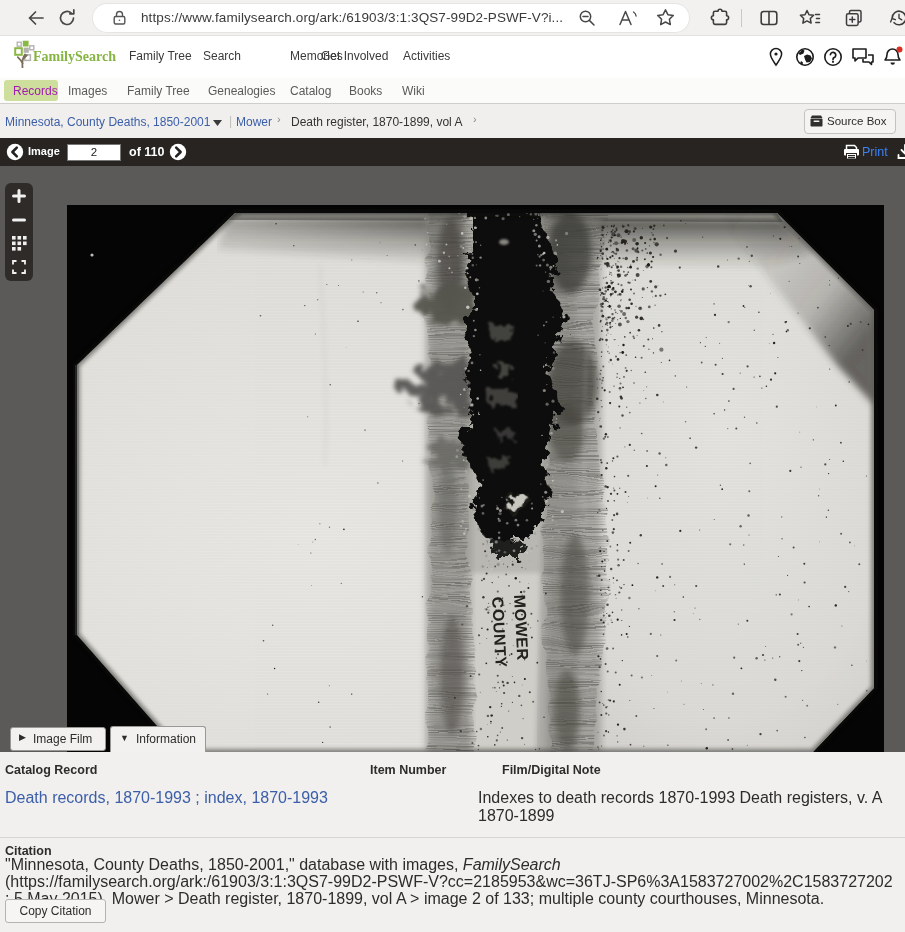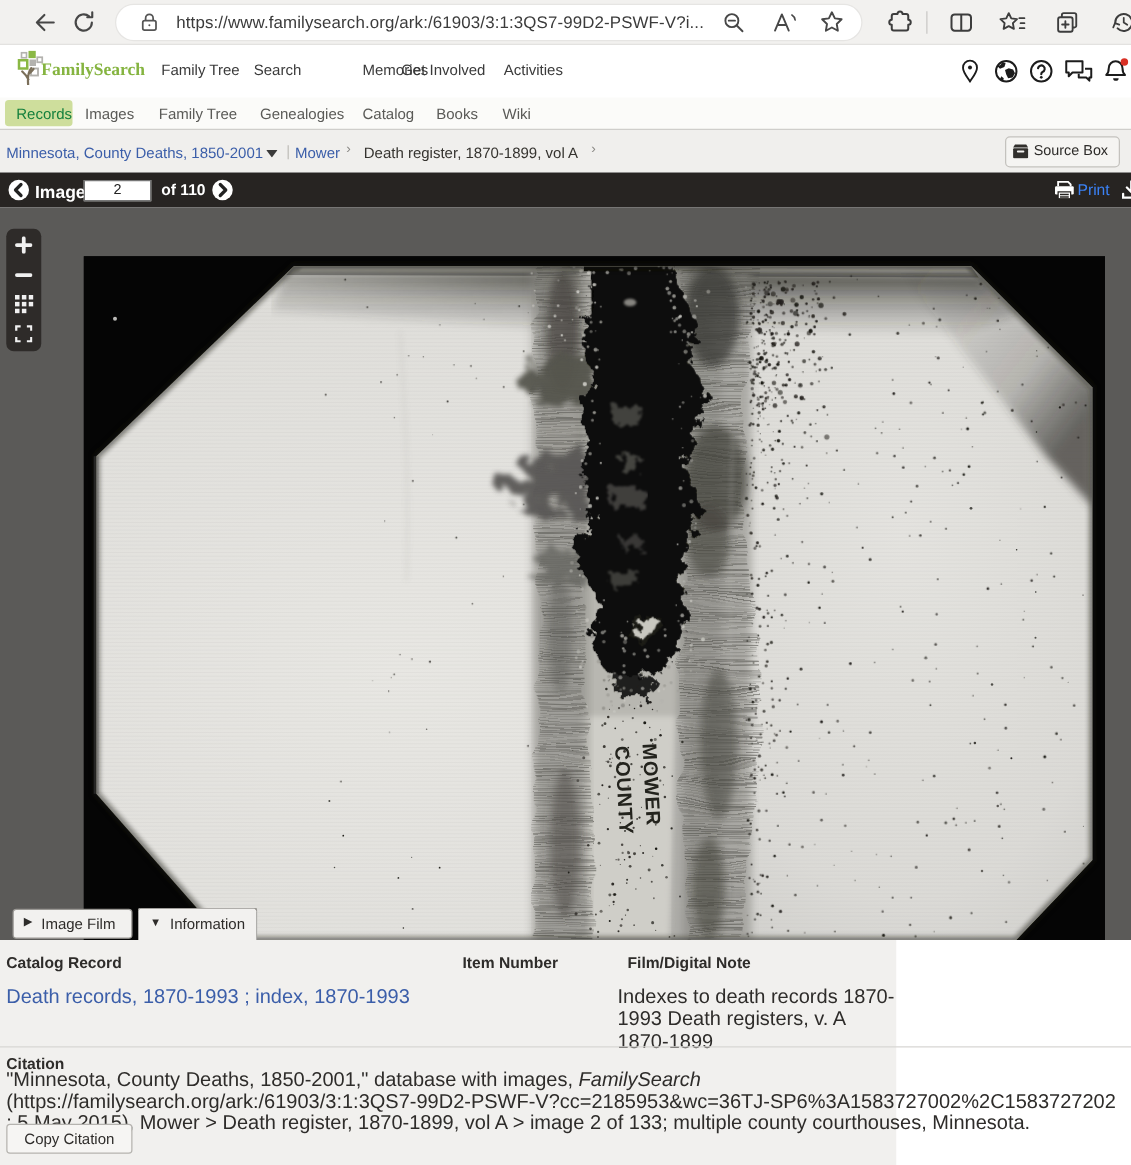--- a/index.html
+++ b/index.html
@@ -13,41 +13,41 @@
 #urlpill{left:93px;top:4px;width:596px;height:28px;background:#fff;border-radius:14px;box-shadow:0 0 0 1px #e6e5e3;}
 #urltext{left:141px;top:10px;font-size:13.5px;color:#3b3b3b;letter-spacing:0.1px;}
 
 #fsheader{left:0;top:36px;width:905px;height:42px;background:#fff;}
 #fslogotext{left:33px;top:13px;font-size:14px;font-weight:bold;color:#85b440;font-family:"Liberation Serif",serif;}
 .navitem{top:13px;font-size:12px;color:#3a3a3a;}
 
 #tabrow{left:0;top:78px;width:905px;height:26px;background:#fbfbf9;border-bottom:1px solid #cfcecb;}
 .tab{top:6px;font-size:12px;color:#5a5a57;}
 #rec-pill{left:4px;top:2px;width:54px;height:21px;background:#cede9c;border-radius:3px;}
-#rec-text{left:13px;top:6px;font-size:12px;color:#15803d;}
+#rec-text{left:13px;top:6px;font-size:12px;color:#a21caf;}
 
 #crumbbar{left:0;top:104px;width:905px;height:34px;background:#f0efed;}
 .crumb{top:11px;font-size:12px;}
 #srcbox{left:804px;top:5px;width:92px;height:25px;background:#f5f4f2;border:1px solid #c4c2be;border-radius:4px;}
 #srcboxtext{left:827px;top:11px;font-size:11.5px;color:#2e2c2a;}
 
 #darkbar{left:0;top:138px;width:905px;height:28px;background:#272422;}
 #imginput{left:67px;top:6px;width:54px;height:17px;background:#fff;border:1px solid #777;}
 #imginputnum{left:67px;top:8px;width:54px;text-align:center;font-size:11.5px;color:#222;}
 
 #viewer{left:0;top:166px;width:905px;height:586px;background:#5b5a58;}
 #scan{left:67px;top:39px;width:817px;height:547px;background:#000;}
 #zoompanel{left:5px;top:17px;width:28px;height:98px;background:#2e2b29;border-radius:6px;}
 
 .btab{background:#f2f1ef;border:1px solid #9a9894;font-size:12px;color:#2e2c2a;}
 #tab-ii{left:10px;top:561px;width:96px;height:24px;border-radius:3px;}
 #tab-info{left:110px;top:560px;width:96px;height:26px;border-radius:3px 3px 0 0;border-bottom:none;}
 .tritxt{position:absolute;top:5px;font-size:12px;color:#2e2c2a;}
 
-#info{left:0;top:752px;width:717px;height:180px;background:#f1f0ee;color:#2e2c2a;}
+#info{left:0;top:752px;width:905px;height:180px;background:#f1f0ee;color:#2e2c2a;}
 .h{font-weight:bold;font-size:12.5px;color:#2e2c2a;}
 .txt{font-size:16px;color:#2e2c2a;}
 .bluelink{color:#3b5ea9 !important;}
 #citearea{left:0px;top:85px;width:905px;border-top:1px solid #d8d6d3;}
 #copybtn{left:5px;top:147px;width:101px;height:24px;background:#f6f5f3;border:1px solid #b5b3af;border-radius:3px;font-size:12px;color:#2e2c2a;text-align:center;line-height:22px;}
 </style>
 </head>
 <body>
 <div id="page">
   <div class="abs" id="toolbar">
@@ -183,21 +183,21 @@
         <rect x="3.5" y="5.4" width="6" height="1.6" rx="0.8" fill="#f5f4f2"></rect>
       </svg>
     <div class="abs" id="srcboxtext">Source Box</div>
   </div>
   <div class="abs" id="darkbar">
 
     <svg class="abs" style="left:6px;top:5px;" width="18" height="18" viewBox="0 0 18 18">
         <circle cx="9" cy="9" r="8.2" fill="#fff"></circle>
         <path d="M10.8 4.6 L6.4 9 l4.4 4.4" fill="none" stroke="#222" stroke-width="2.6" stroke-linecap="round" stroke-linejoin="round"></path>
       </svg>
-    <div class="abs" style="left:28px;top:7px;font-size:14px;font-weight:bold;color:#fff;">Image</div>
+    <div class="abs" style="left:28px;top:7px;font-size:11px;font-weight:bold;color:#fff;">Image</div>
     <div class="abs" id="imginput"></div>
     <div class="abs" id="imginputnum">2</div>
     <div class="abs" style="left:129px;top:7px;font-size:12.5px;font-weight:bold;color:#fff;">of 110</div>
     <svg class="abs" style="left:169px;top:5px;" width="18" height="18" viewBox="0 0 18 18">
         <circle cx="9" cy="9" r="8.2" fill="#fff"></circle>
         <path d="M7.2 4.6 L11.6 9 l-4.4 4.4" fill="none" stroke="#222" stroke-width="2.6" stroke-linecap="round" stroke-linejoin="round"></path>
       </svg>
 
     <svg class="abs" style="left:843px;top:6px;" width="17" height="16" viewBox="0 0 17 16">
         <path d="M3.5 5 V1.5 h8 l2 2 V5" fill="none" stroke="#fff" stroke-width="1.5"></path>
@@ -2218,19 +2218,19 @@
     <div class="abs btab" id="tab-info">
         <span class="tritxt" style="left:9px;top:6px;font-size:9px;">▼</span>
         <span class="tritxt" style="left:25px;top:5px;">Information</span>
       </div>
   </div>
   <div class="abs" id="info">
     <div class="abs h" style="left:5px;top:11px;">Catalog Record</div>
     <div class="abs h" style="left:370px;top:11px;">Item Number</div>
     <div class="abs h" style="left:502px;top:11px;">Film/Digital Note</div>
     <div class="abs txt bluelink" style="left:5px;top:37px;">Death records, 1870-1993 ; index, 1870-1993</div>
-    <div class="abs txt" style="left:494px;top:37px;">Indexes to death records 1870-1993 Death registers, v. A 1870-1899</div>
+    <div class="abs txt" style="left:478px;top:37px;">Indexes to death records 1870-1993 Death registers, v. A 1870-1899</div>
     <div class="abs" id="citearea"></div>
     <div class="abs h" style="left:5px;top:92px;">Citation</div>
     <div class="abs txt" style="left:5px;top:104px;width:888px;line-height:17px;">"Minnesota, County Deaths, 1850-2001," database with images, <i>FamilySearch</i> (https://familysearch.org/ark:/61903/3:1:3QS7-99D2-PSWF-V?cc=2185953&amp;wc=36TJ-SP6%3A1583727002%2C1583727202 : 5 May 2015), Mower &gt; Death register, 1870-1899, vol A &gt; image 2 of 133; multiple county courthouses, Minnesota.</div>
     <div class="abs" id="copybtn">Copy Citation</div>
   </div>
 </div>
 
 </body></html>

